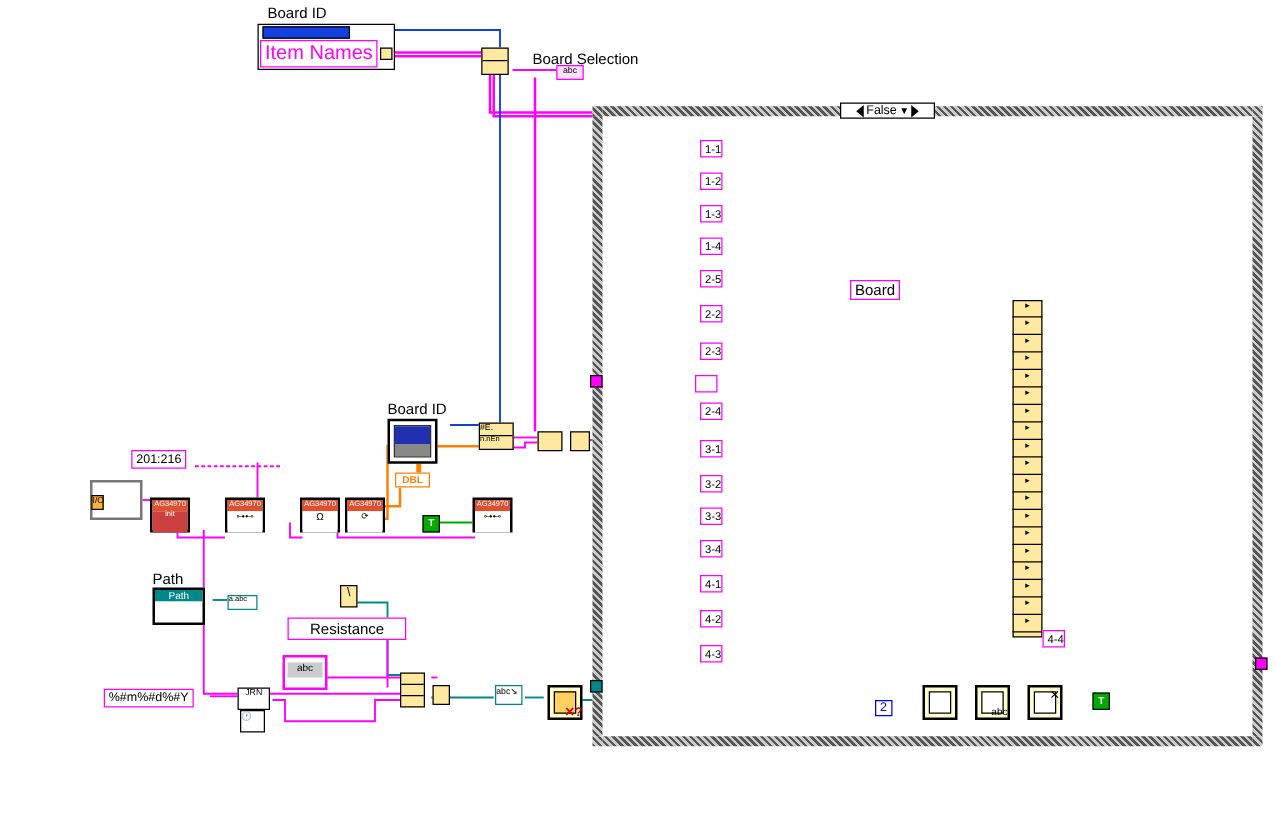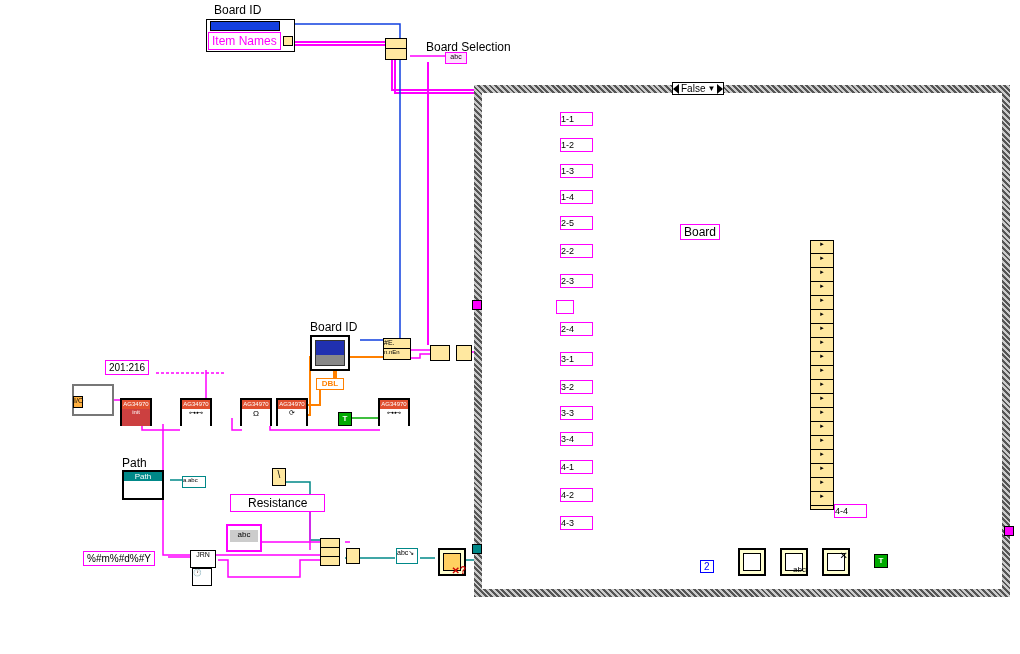--- a/index.html
+++ b/index.html
@@ -2,32 +2,32 @@
 <html><head>
 <meta charset="utf-8">
 <style>
   * { box-sizing: border-box; }
   body { margin:0; background:#fff; font-family: Arial, sans-serif; font-size:10px; overflow:hidden; }
   .canvas { position:relative; width:1020px; height:654px; }
   svg.wires { position:absolute; top:0; left:0; width:1020px; height:654px; pointer-events:none; }
   .node, .label, .box, .tag, .icon { position:absolute; }
   .label { font-size:12px; color:#000; white-space:nowrap; }
   .tag { background:#fff; border:1.5px solid #f0f; padding:1px 3px; font-size:10px; color:#000; white-space:nowrap; }
-  .itemnames { border:1.5px solid #f0f; color:#f0f; font-size:12px; padding:1px 3px; background:#fff; }
+  .itemnames { border:1.5px solid #f0f; color:#f0f; font-size:16px; padding:1px 3px; background:#fff; }
   .bluebar { background:#1440e0; height:10px; width:70px; border:1px solid #000; margin-left:2px; }
   .vi-node { width:38px; height:38px; border:2px solid #000; background:#fff; font-size:7px; text-align:center; }
   .vi-ag { width:32px; height:28px; }
   .vi-ag .top { height:9px; background:#e05030; color:#fff; font-size:6px; line-height:9px; overflow:hidden; }
   .vi-ag .bot { height:17px; background:#fff; }
   .tfconst { width:14px; height:14px; border:1.5px solid #000; background:#0a0; color:#fff; font-size:8px; text-align:center; line-height:12px; font-weight:bold; }
   .numconst { border:1.5px solid #00f; background:#fff; color:#00f; padding:0 3px; font-size:10px; }
-  .pinbox { width:33px; height:14px; border:1.5px solid #f0f; background:#fff; font-size:9px; text-align:left; line-height:12px; }
+  .pinbox { width:18px; height:14px; border:1.5px solid #f0f; background:#fff; font-size:9px; text-align:right; line-height:12px; }
   .bundle-col { position:absolute; width:24px; background:#ffe8a0; border:1.5px solid #000; }
   .case-frame { border:8px solid; border-image: repeating-linear-gradient(45deg,#555,#555 2px,#ccc 2px,#ccc 4px) 8; background:#fff; }
-  .case-sel { position:absolute; background:#fff; border:1.5px solid #000; font-size:10px; padding:0 0; display:flex; align-items:center; gap:2px; }
+  .case-sel { position:absolute; background:#fff; border:1.5px solid #000; font-size:10px; padding:0 12px; display:flex; align-items:center; gap:2px; }
   .arrow-lr { width:0; height:0; border-top:5px solid transparent; border-bottom:5px solid transparent; }
   .chart-icon { border:2px solid #000; background:#fff; width:40px; height:36px; }
   .chart-icon .inner { margin:3px; height:26px; background:linear-gradient(to bottom,#2030b0 60%,#888 60%); border:1px solid #333;}
   .path-ind { width:42px; height:30px; border:2px solid #000; background:#fff; }
   .path-ind .t { background:#088; color:#fff; font-size:8px; text-align:center; }
   .abc-node { width:36px; height:28px; border:2px solid #f0f; background:#fff; }
   .abc-node .band { height:12px; margin:4px 2px 0 2px; background:#ccc; font-size:8px; text-align:center; }
   .bg-node { width:20px; height:16px; background:#ffe8a0; border:1.5px solid #000; }
   .tinyvi { width:28px; height:28px; border:2px solid #000; background:#ffffd0; }
   .tunnel { width:10px; height:10px; background:#f0f; border:1px solid #000; }

